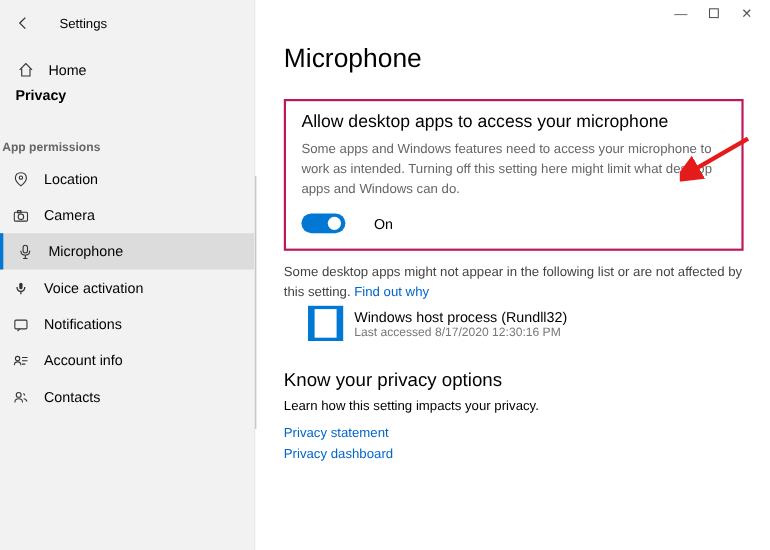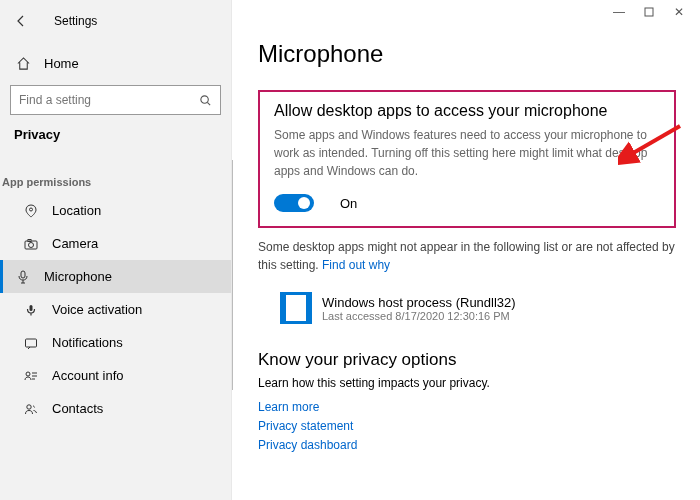--- a/index.html
+++ b/index.html
@@ -8,34 +8,34 @@
 .titlebar { display: flex; align-items: center; padding: 6px 10px; gap: 16px; }
 .titlebar .back { width: 22px; height: 22px; display: flex; align-items: center; justify-content: center; margin-right: 6px; cursor: pointer; }
 .titlebar .title { font-size: 12px; }
 .home-row { display: flex; align-items: center; padding: 8px 14px; margin-top: 10px; cursor: pointer; }
 .home-row .icon { width: 18px; display: flex; align-items: center; justify-content: center; margin-right: 12px; }
 .home-row .label { font-size: 13px; }
 .search-box { margin: 6px 10px 12px 10px; height: 30px; border: 1px solid #999; background: #fff; display: flex; align-items: center; padding: 0 8px; }
 .search-box input { flex: 1; border: none; outline: none; font-size: 12px; background: transparent; }
 .section-name { font-size: 13px; font-weight: 600; padding: 0 14px 16px 14px; }
 .subheading { font-size: 11px; color: #666; padding: 0 14px 6px 2px; margin-top: 18px; font-weight: bold; }
-.nav-item { display: flex; align-items: center; padding: 9px 22px; cursor: pointer; font-size: 13px; }
+.nav-item { display: flex; align-items: center; padding: 9px 10px; cursor: pointer; font-size: 13px; }
 .nav-item .icon { width: 18px; display: flex; align-items: center; justify-content: center; margin-right: 12px; }
 .nav-item.active { background: #dcdcdc; border-left: 3px solid #0078d4; padding-left: 11px; }
 .divider-scroll { position: absolute; left: 232px; top: 160px; width: 1px; height: 230px; background: #bbb; }
 .main { flex: 1; padding: 40px 24px 10px 26px; overflow: hidden; position: relative; }
 .page-title { font-size: 24px; font-weight: 400; margin-bottom: 22px; }
 .highlight-box { border: 2px solid #be185d; padding: 10px 0 14px 14px; margin-bottom: 10px; }
 .setting-title { font-size: 16px; font-weight: 400; margin-bottom: 6px; }
 .setting-desc { font-size: 12px; color: #666; line-height: 1.5; margin-bottom: 14px; }
 .toggle-row { display: flex; align-items: center; gap: 26px; }
 .toggle { width: 40px; height: 18px; background: #0078d4; border-radius: 9px; position: relative; cursor: pointer; }
 .toggle::after { content: ""; position: absolute; width: 12px; height: 12px; background: #fff; border-radius: 50%; top: 3px; right: 4px; }
 .toggle-label { font-size: 13px; }
-.note { font-size: 12px; color: #444; line-height: 1.5; margin-bottom: 14px; }
+.note { font-size: 12px; color: #444; line-height: 1.5; }
 .link { color: #0066cc; cursor: pointer; }
 .app-row { display: flex; align-items: center; padding: 4px 0 18px 22px; }
 .app-icon { width: 32px; height: 32px; background: #0078d4; display: flex; align-items: center; justify-content: center; margin-right: 10px; }
 .app-icon-inner { width: 20px; height: 26px; background: #fff; }
 .app-text .app-name { font-size: 13px; }
 .app-text .app-meta { font-size: 11px; color: #777; }
 .privacy-title { font-size: 17px; font-weight: 400; margin: 8px 0 6px 0; }
 .privacy-desc { font-size: 12px; color: #000000; margin-bottom: 8px; }
 .privacy-links div { font-size: 12px; color: #0066cc; line-height: 1.6; cursor: pointer; }
 .win-controls { position: absolute; top: 2px; right: 6px; display: flex; gap: 0; }
@@ -58,27 +58,20 @@
 
   <div class="home-row">
     <span class="icon">
       <svg width="15" height="15" viewBox="0 0 16 16">
           <path d="M2 8 L8 2 L14 8 M4 7 V14 H12 V7" stroke="#333" stroke-width="1.1" fill="none"></path>
         </svg>
     </span>
     <span class="label">Home</span>
   </div>
 
-  <div class="search-box">
-    <input type="text" placeholder="Find a setting" style="">
-    <svg width="13" height="13" viewBox="0 0 14 14">
-        <circle cx="6" cy="6" r="4" stroke="#555" stroke-width="1.2" fill="none"></circle>
-        <path d="M9 9 L12 12" stroke="#555" stroke-width="1.2"></path>
-      </svg>
-  </div>
 
   <div class="section-name">Privacy</div>
 
   <div class="subheading">App permissions</div>
 
   <div class="nav-item">
     <span class="icon">
         <svg width="14" height="14" viewBox="0 0 14 14">
           <path d="M7 1 C4 1 2 3 2 6 C2 9 7 13 7 13 C7 13 12 9 12 6 C12 3 10 1 7 1 Z" stroke="#333" stroke-width="1" fill="none"></path>
           <circle cx="7" cy="5.5" r="1.5" stroke="#333" stroke-width="1" fill="none"></circle>
@@ -183,21 +176,20 @@
       </div>
     <div class="app-text">
       <div class="app-name">Windows host process (Rundll32)</div>
       <div class="app-meta">Last accessed 8/17/2020 12:30:16 PM</div>
     </div>
   </div>
 
   <div class="privacy-title">Know your privacy options</div>
   <div class="privacy-desc">Learn how this setting impacts your privacy.</div>
   <div class="privacy-links">
-    <div>Learn more</div>
     <div>Privacy statement</div>
     <div>Privacy dashboard</div>
   </div>
 </div>
 
 <svg class="arrow-annotation" width="70" height="50">
   <defs>
       <marker id="ah" markerWidth="8" markerHeight="8" refX="2" refY="3" orient="auto">
         <path d="M0,0 L0,6 L7,3 z" fill="#e51b1b"></path>
       </marker>

